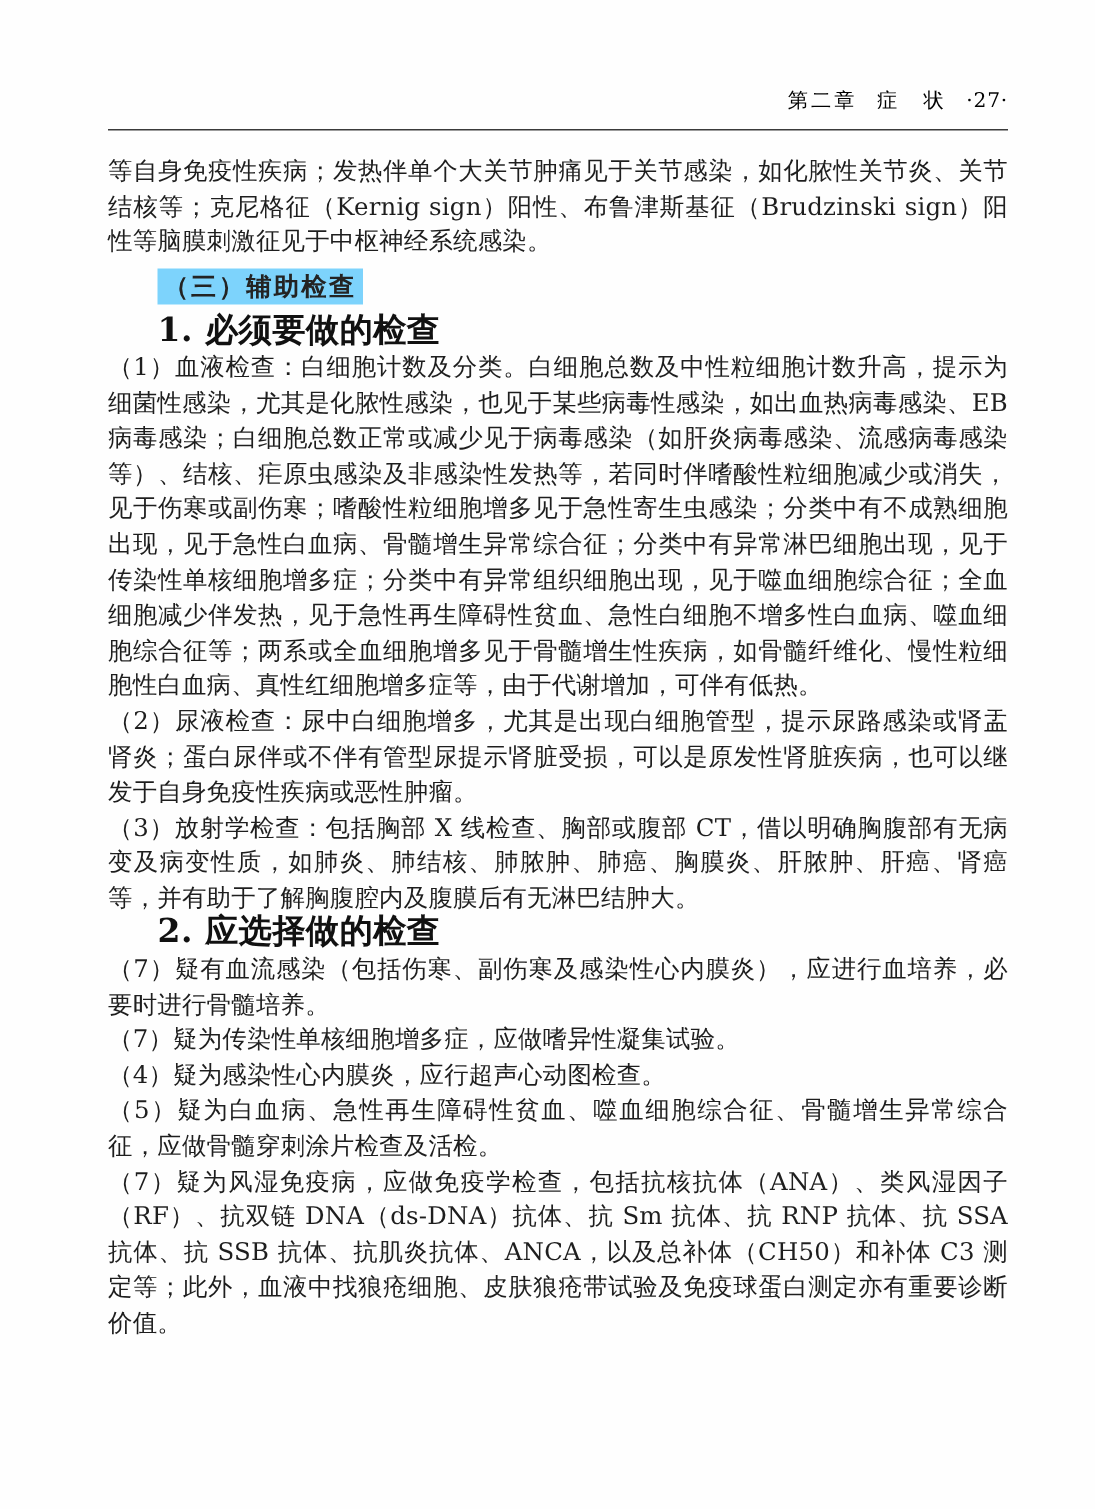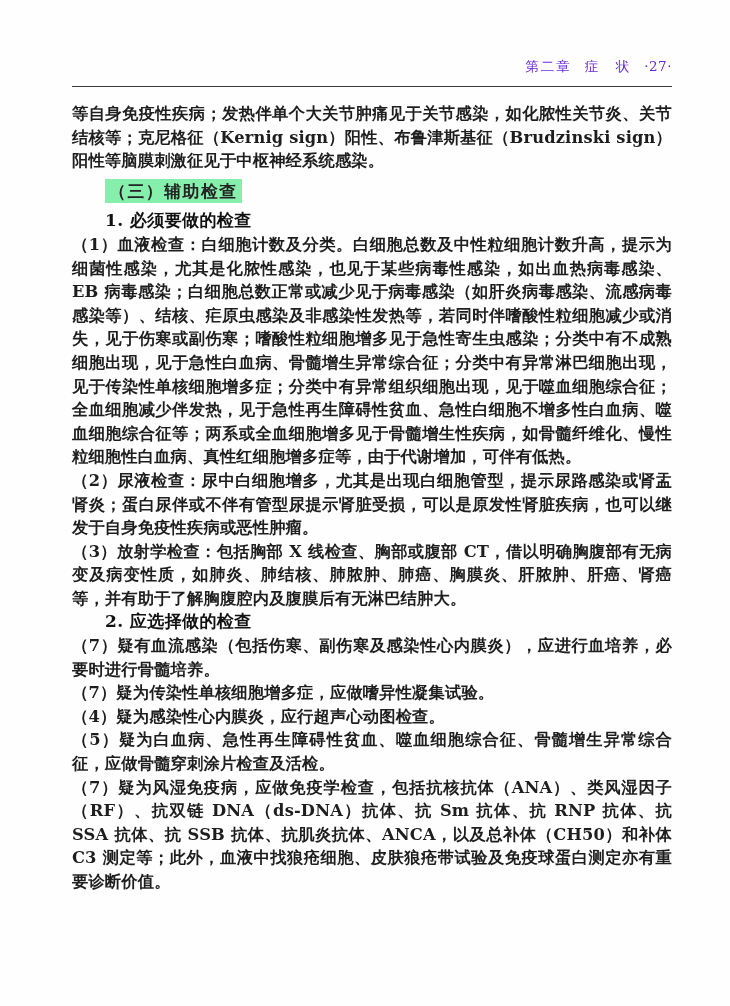--- a/index.html
+++ b/index.html
@@ -27,21 +27,21 @@
   
   .runhead {
     position: absolute;
     left: 72px;
     top: 58px;
     width: 600px;
     height: 28px;
     text-align: right;
     font-size: 13.5px;
     letter-spacing: 0.5px;
-    color: #6d28d9;
+    color: #000000;
     white-space: nowrap;
   }
   .runhead .ch { letter-spacing: 2px; }
   .runhead .gap { display: inline-block; width: 13px; }
   .runhead .folio { font-family: "DejaVu Serif", serif; letter-spacing: 0.5px; }
 
   .headrule {
     position: absolute;
     left: 72px;
     top: 86px;
@@ -60,42 +60,41 @@
 
   p.body {
     margin: 0;
     font-size: 16.3px;
     line-height: 23.6px;
     text-align: justify;
     text-justify: inter-ideograph;
     letter-spacing: 0.15px;
     color: #1e1e1e;
     text-indent: 0;
-    font-weight: bold;
   }
 
   p.subhead {
     margin: 0;
-    font-size: 17px;
+    font-size: 22px;
     line-height: 23.6px;
     font-weight: bold;
     letter-spacing: 0.4px;
     color: #111111;
     padding-left: 33px;
   }
 
   .hl-wrap {
     margin: 0;
     line-height: 23.6px;
     padding-left: 33px;
     padding-top: 7px;
     padding-bottom: 6px;
   }
   .hl {
-    background: #86efac;
+    background: #7dd3fc;
     font-weight: bold;
     font-size: 16.8px;
     letter-spacing: 1.6px;
     color: #232323;
     padding: 1.5px 4px 2.5px 4px;
     box-decoration-break: clone;
     -webkit-box-decoration-break: clone;
   }
 </style>
 </head>

